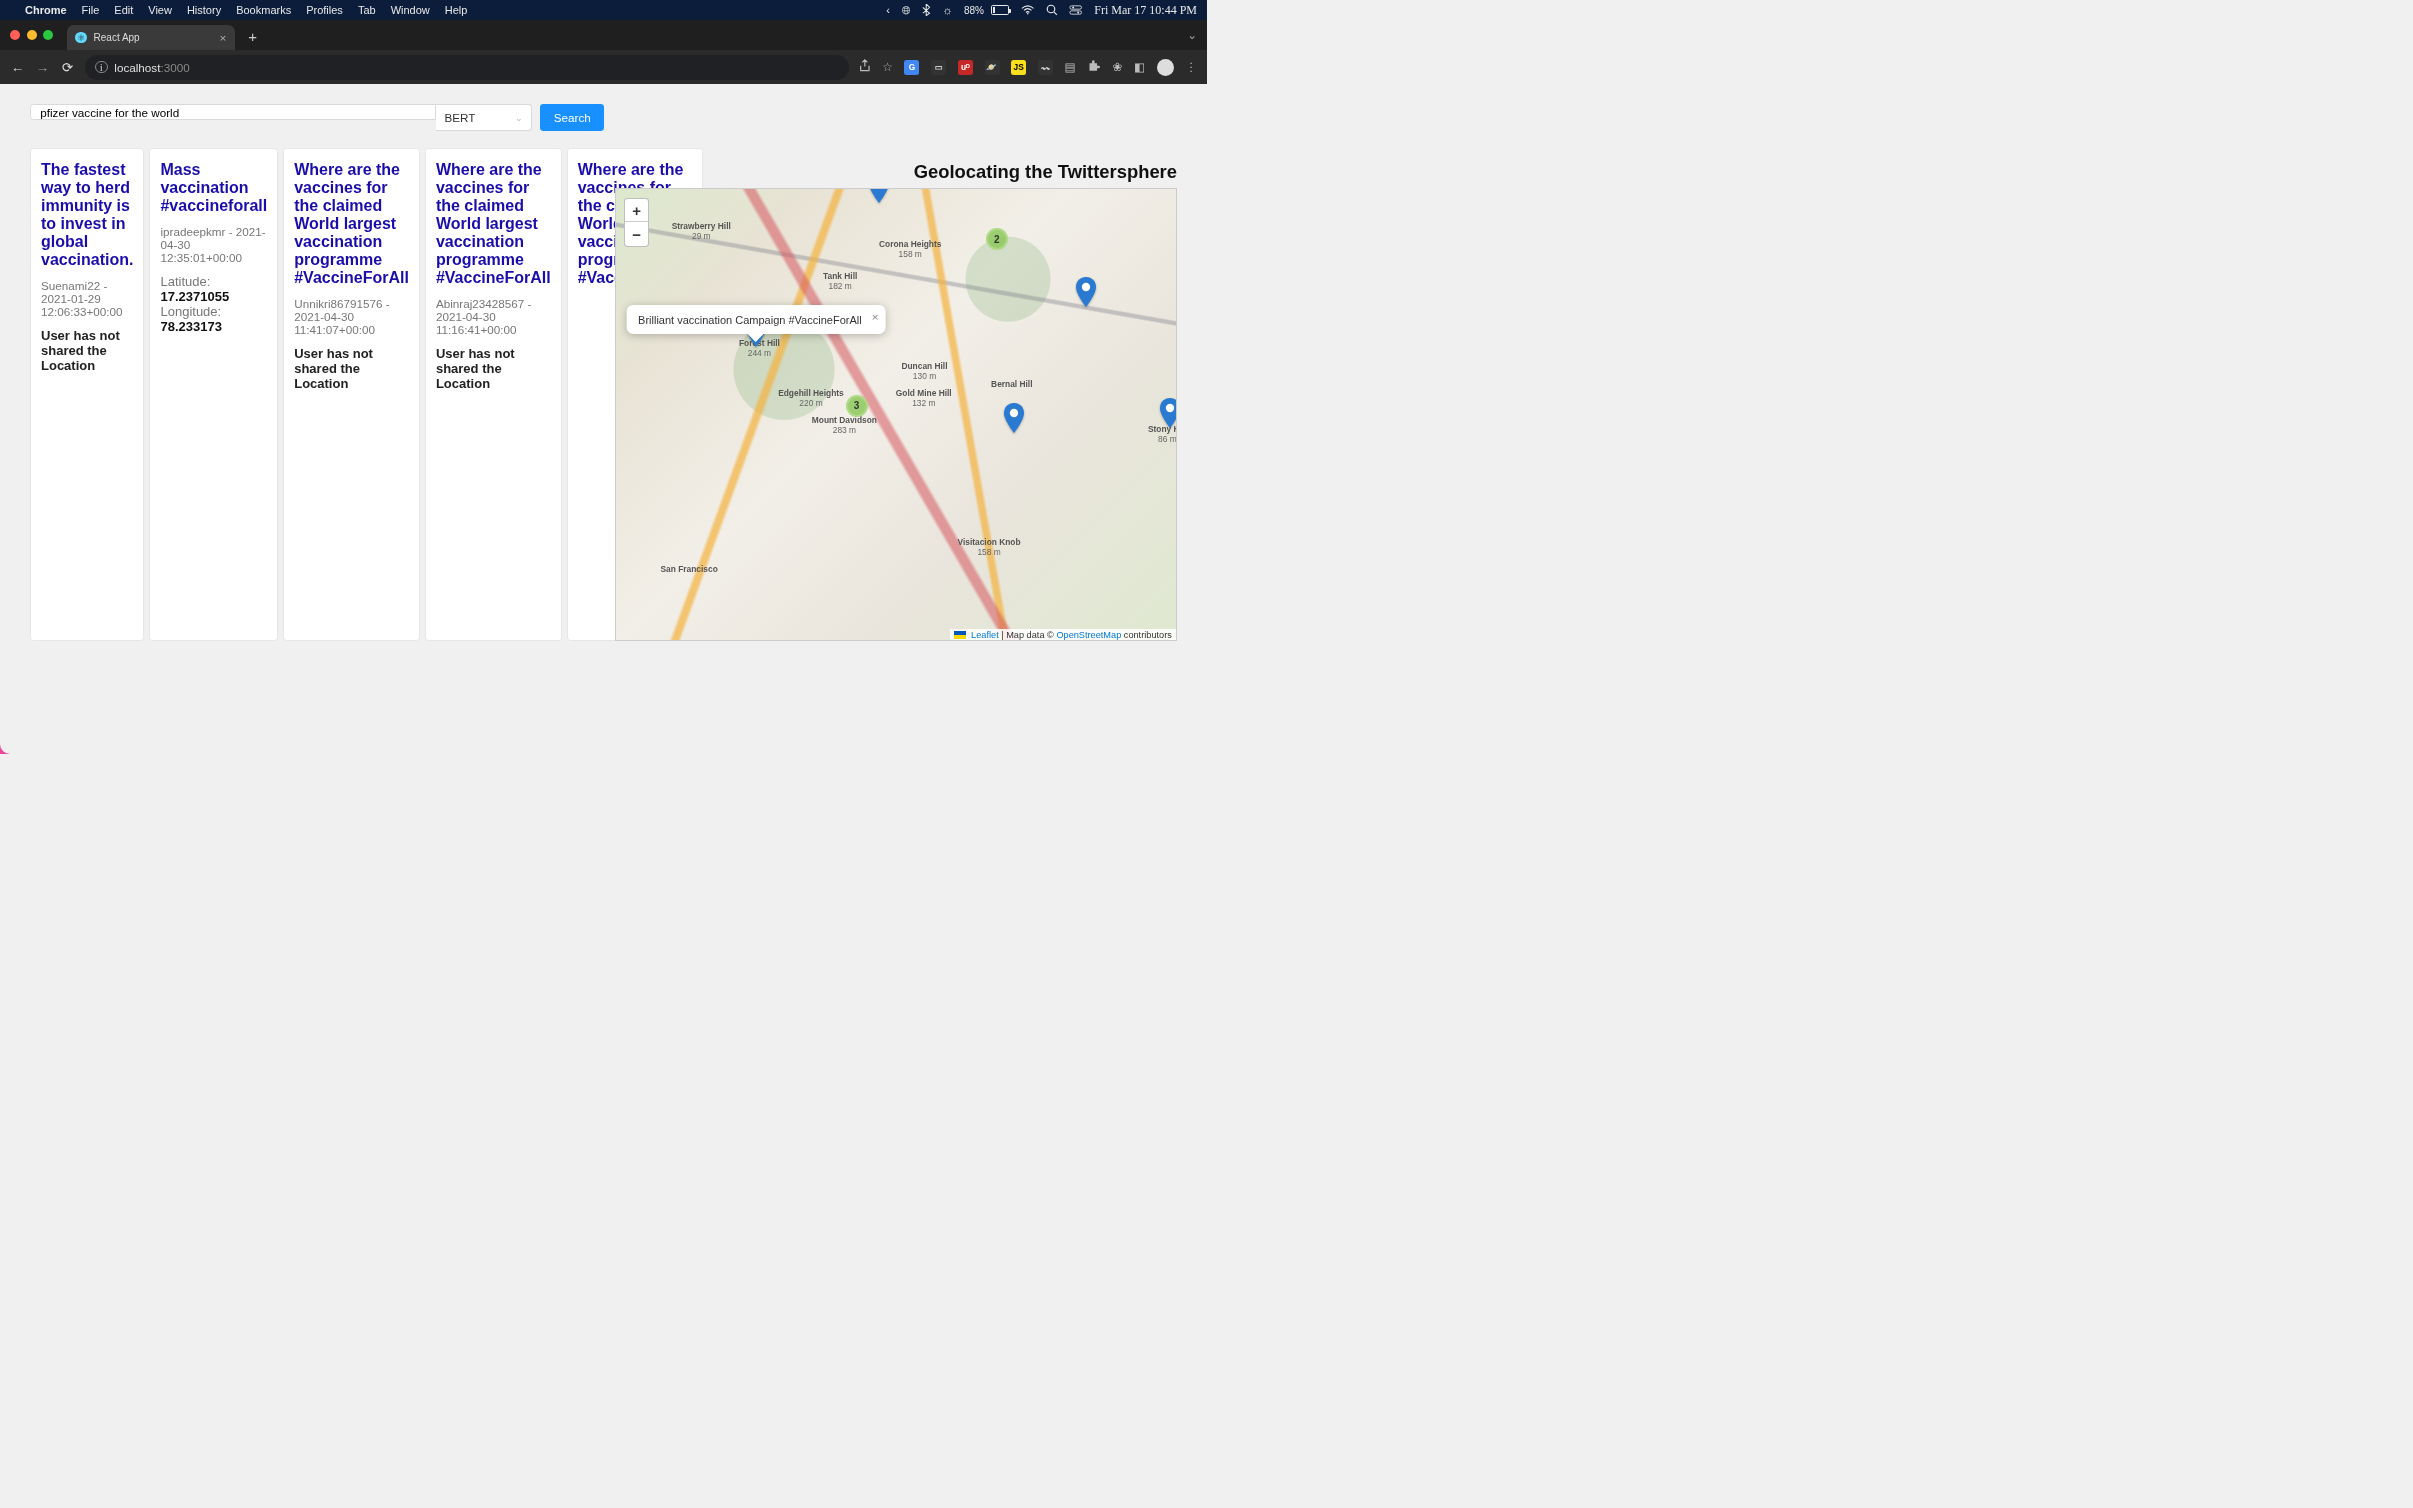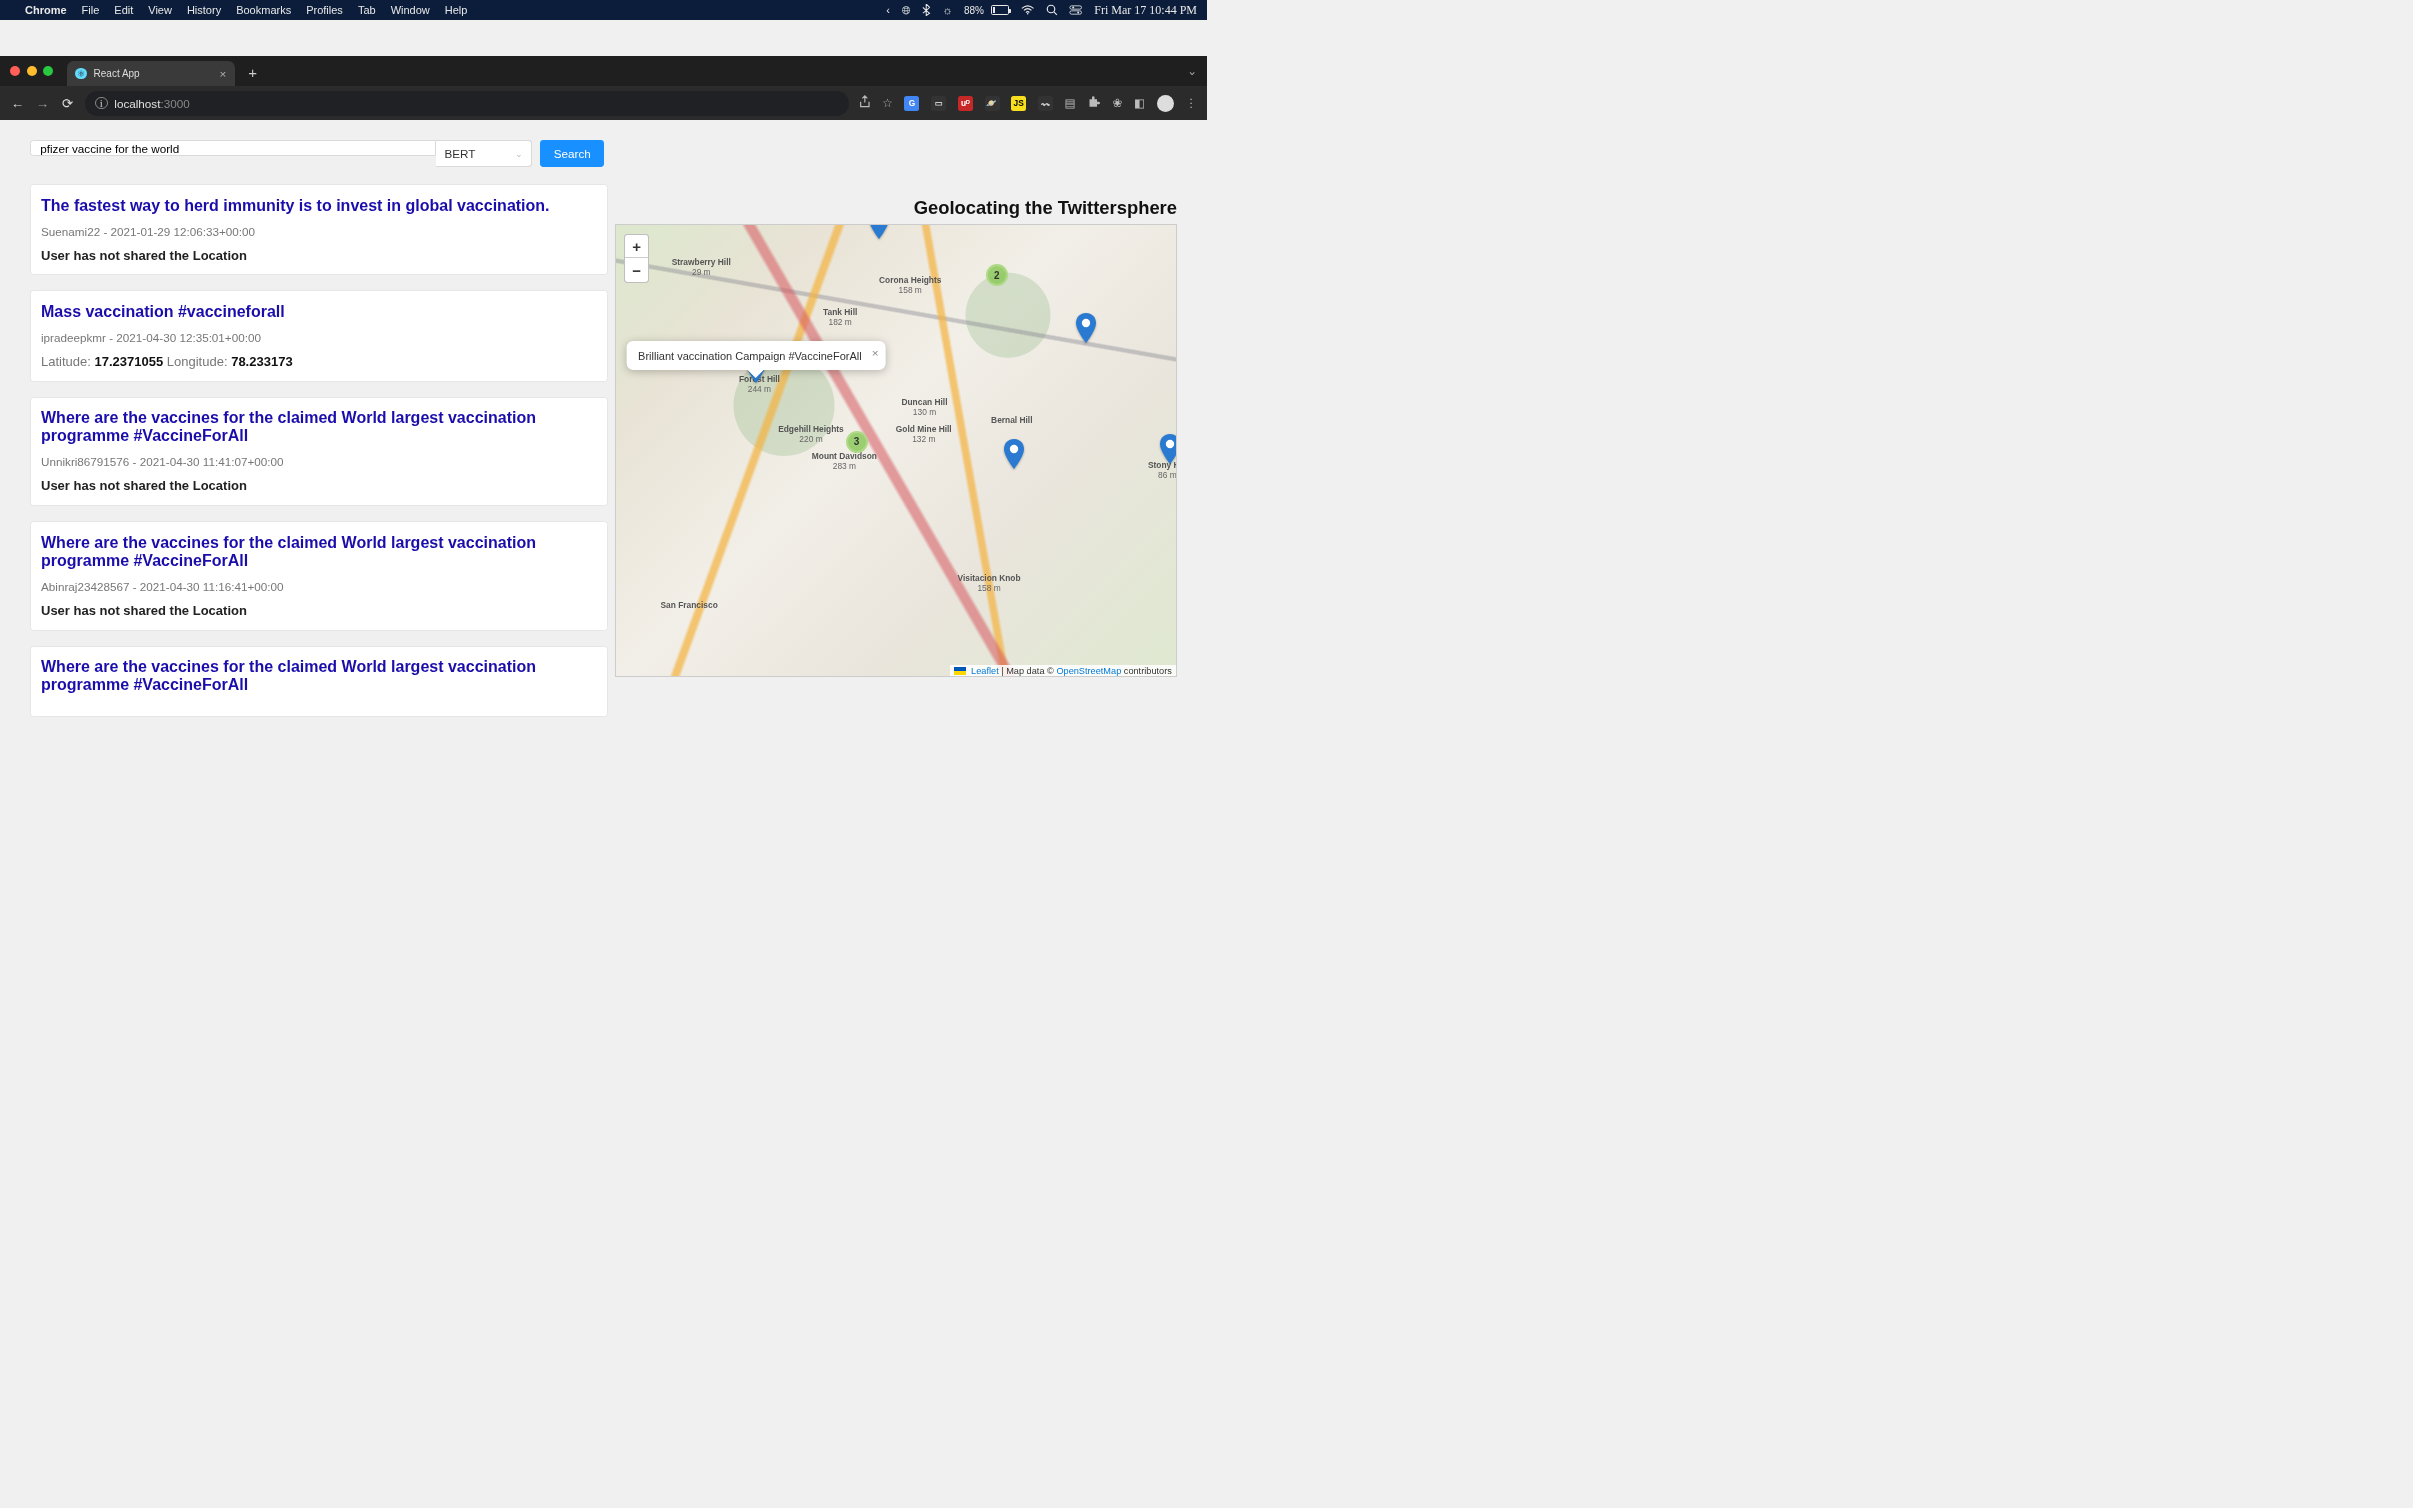--- a/index.html
+++ b/index.html
@@ -35,21 +35,20 @@
 .battery-box::after {
   content:''; position:absolute; right:-2.5px; top:2.5px; width:1.7px; height:4.2px;
   background:#e8e8e8; border-radius:0 0.8px 0.8px 0;
 }
 .battery-fill { position:absolute; left:0.8px; top:0.8px; bottom:0.8px; width:18%; background:#e8e8e8;}
 .clock { font-size:12px;font-family:Liberation Serif, serif; }
 
 
 .chrome {
   background: #ec4899;
-  margin-top: 36px;
 }
 .tabbar {
   height: 30px;
   display: flex;
   align-items: center;
   padding-left: 10px;
   gap: 5px;
   background: #1f1f1f;
 }
 .traffic-lights { display:flex; gap:6.7px; margin-right:8.4px; align-items:center;}
@@ -112,21 +111,21 @@
   background:#fff; padding:0 8.4px; font-size:11.7px; display:flex; align-items:center;
   justify-content:space-between; color:#333; border-radius:0 3.4px 3.4px 0;
 }
 .model-select .chev{ color:#bbb; font-size:9.2px;}
 .search-btn{
   margin-left:8.4px; height:27px; padding:0 13.4px; background:#1890ff; color:#fff;
   border:none; border-radius:3.4px; font-size:11.7px; cursor:pointer;
 }
 
 .content-row{ display:flex; gap:6.7px; }
-.results{ width:578px; display:flex; flex-direction:column; gap:15px;justify-content:space-between;}
+.results{ width:578px; display:flex; flex-direction:row; gap:5px;justify-content:space-between;}
 .card{
   background:#fff; border:0.8px solid #e6e6e6; border-radius:3.4px; padding:11.7px 10px;
 }
 .card .title{ color:#1a0dab; font-size:16px; font-weight:700; margin-bottom:10px;
   font-family: -apple-system, Helvetica, Arial, sans-serif;}
 .card .meta{ color:#777; font-size:11.7px; margin-bottom:10px;}
 .card .loc{ font-size:13px; color:#222; font-weight:700;}
 .card .loc .label{ color:#777; font-weight:400;}
 .card .loc .val{ color:#111; font-weight:700;}
 

